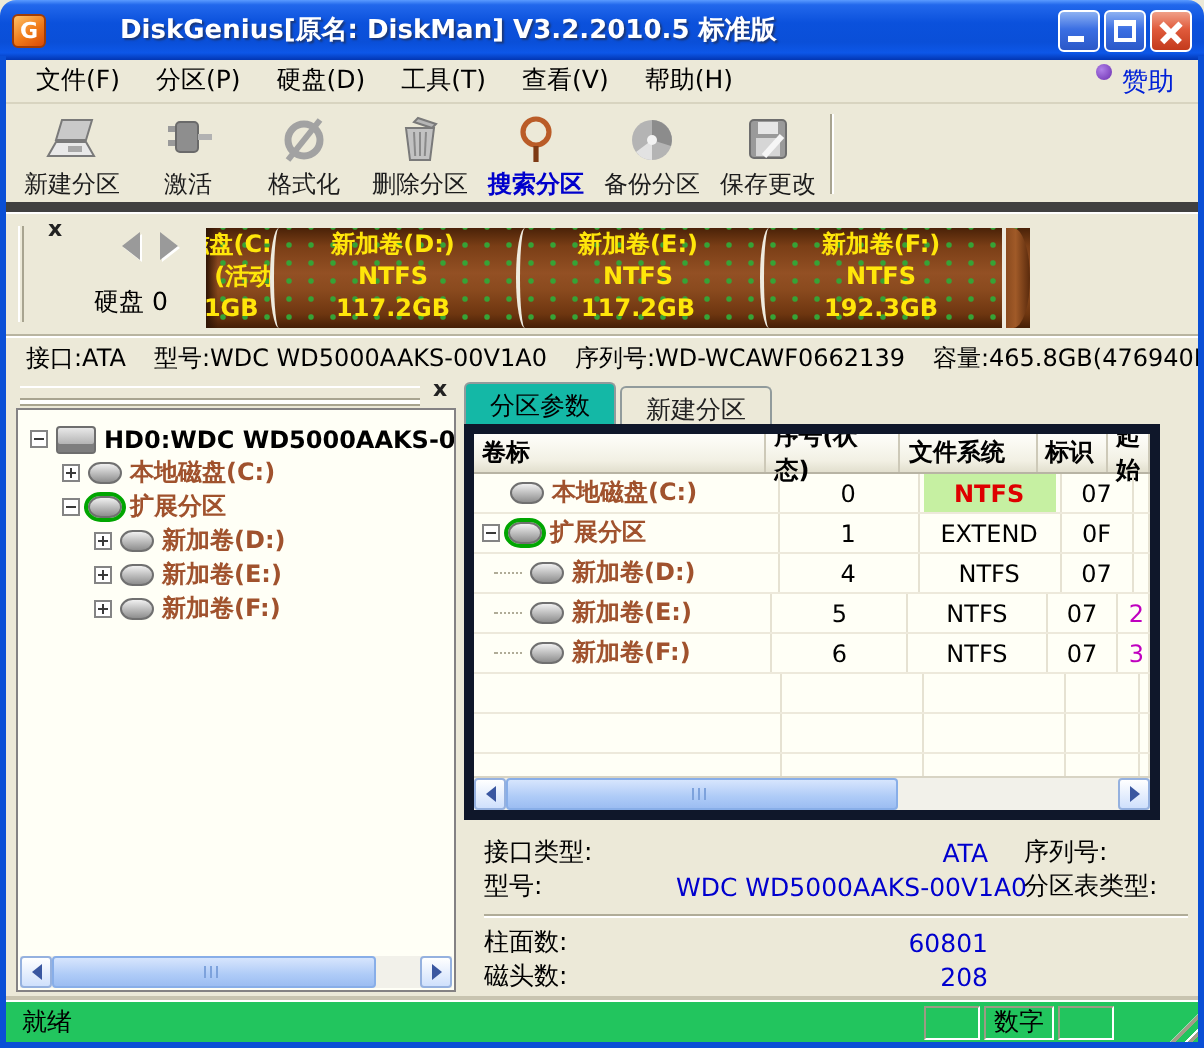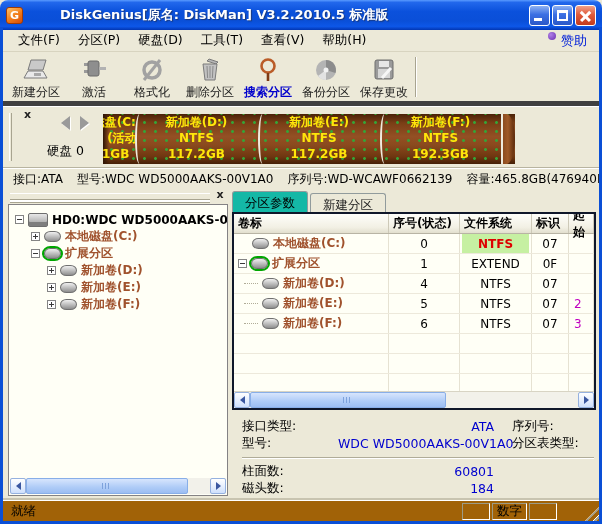--- a/index.html
+++ b/index.html
@@ -102,21 +102,21 @@
     background:linear-gradient(180deg,#D7E5FD,#AECBF7 60%,#9CBDF2);}
   .sb-thumb::after{content:"";position:absolute;left:50%;top:4px;bottom:4px;width:9px;margin-left:-5px;
     background:repeating-linear-gradient(90deg,#7DA2DC 0 1px,transparent 1px 3px);}
   .sb-track-rest{flex:1;}
   
   .rightpanel{position:absolute;left:232px;right:6px;top:191px;bottom:28px;}
   .tabsrow{position:absolute;left:0;top:0;height:21px;display:flex;gap:2px;}
   .tab{padding:3px 12px 0;font-size:12.5px;border:1px solid #919B9C;border-bottom:none;border-radius:3px 3px 0 0;}
   .tab.active{background:#14b8a6;height:21px;position:relative;z-index:2;}
   .tab.inactive{background:#ECE9D8;height:19px;margin-top:2px;color:#222;}
-  .tablebox{position:absolute;left:0;right:0;top:21px;height:198px;border:2px solid #0f172a;background:#FFFFF6;overflow:hidden;}
+  .tablebox{position:absolute;left:0;right:16px;top:21px;height:198px;border:5px solid #0f172a;background:#FFFFF6;overflow:hidden;}
   .thead{display:flex;height:20px;background:linear-gradient(180deg,#FEFEFA,#F2F0E4 70%,#E2DFCE);
     border-bottom:1px solid #B8B4A4;font-size:12px;font-weight:600;color:#000;}
   .th{padding:2px 4px;border-right:1px solid #CDC9B8;display:flex;align-items:center;}
   .trow{display:flex;height:20px;border-bottom:1px solid #EDE9DB;font-size:12px;align-items:stretch;}
   .td{border-right:1px solid #E6E2D2;display:flex;align-items:center;justify-content:center;padding:0 2px;}
   .td.name{justify-content:flex-start;gap:4px;padding-left:4px;}
   .c-name{width:155px;}.c-seq{width:71px;}.c-fs{width:72px;}.c-id{width:37px;}.c-start{flex:1;}
   .vol-name{color:#A0522D;font-weight:bold;white-space:nowrap;}
   .fs-hl{background:#C6F0A2;color:#DE0000;font-weight:bold;align-self:stretch;display:flex;align-items:center;justify-content:center;width:100%;}
   .start-val{color:#C000C0;width:100%;text-align:left;padding-left:3px;}
@@ -126,21 +126,21 @@
   
   .details{position:absolute;left:0;right:0;top:219px;bottom:0;padding:8px 0 0 10px;font-size:12.5px;color:#000;overflow:hidden;}
   .drow{display:flex;height:17px;align-items:center;white-space:nowrap;}
   .dlabel{width:96px;flex:none;}
   .dvalue{width:156px;flex:none;text-align:right;color:#0000CE;}
   .dlabel2{margin-left:18px;flex:none;}
   .dsep{height:2px;margin:5px 2px 4px 0;border-top:1px solid #B0AC98;border-bottom:1px solid #fff;}
   .geo .dvalue{width:156px;}
   
   .statusbar{position:absolute;left:3px;right:3px;bottom:3px;height:21px;border-top:1px solid #fff;
-    box-shadow:0 -2px 0 #C8C4B0;display:flex;align-items:center;font-size:12.5px;padding-left:8px;background:#a16207;justify-content:space-between;}
+    box-shadow:0 -2px 0 #C8C4B0;display:flex;align-items:center;font-size:12.5px;padding-left:8px;background:#22c55e;justify-content:space-between;}
   .status-text{flex:none;}
   .status-cells{margin-left:auto;display:flex;gap:2px;margin-right:42px;}
   .scell{height:17px;border:1px solid;border-color:#9D9A84 #FFF #FFF #9D9A84;padding:0 4px;min-width:28px;
     display:flex;align-items:center;justify-content:center;}
   .grip{position:absolute;right:0;bottom:0;width:14px;height:14px;
     background:repeating-linear-gradient(135deg,transparent 0 3px,#fff 3px 4px,#A29D88 4px 6px);
     clip-path:polygon(100% 0,100% 100%,0 100%);}
   svg{display:block;}
 </style>
 </head>
@@ -476,21 +476,21 @@
         <span class="dvalue">WDC WD5000AAKS-00V1A0</span>
         <span class="dlabel2">分区表类型:</span>
       </div>
       <div class="dsep"></div>
       <div class="drow geo">
         <span class="dlabel">柱面数:</span>
         <span class="dvalue">60801</span>
       </div>
       <div class="drow geo">
         <span class="dlabel">磁头数:</span>
-        <span class="dvalue">184</span>
+        <span class="dvalue">208</span>
       </div>
 
     </div>
   </div>
 
   <div class="statusbar">
     <span class="status-text">就绪</span>
     <span class="status-cells">
       <span class="scell"></span>
       <span class="scell">数字</span>

